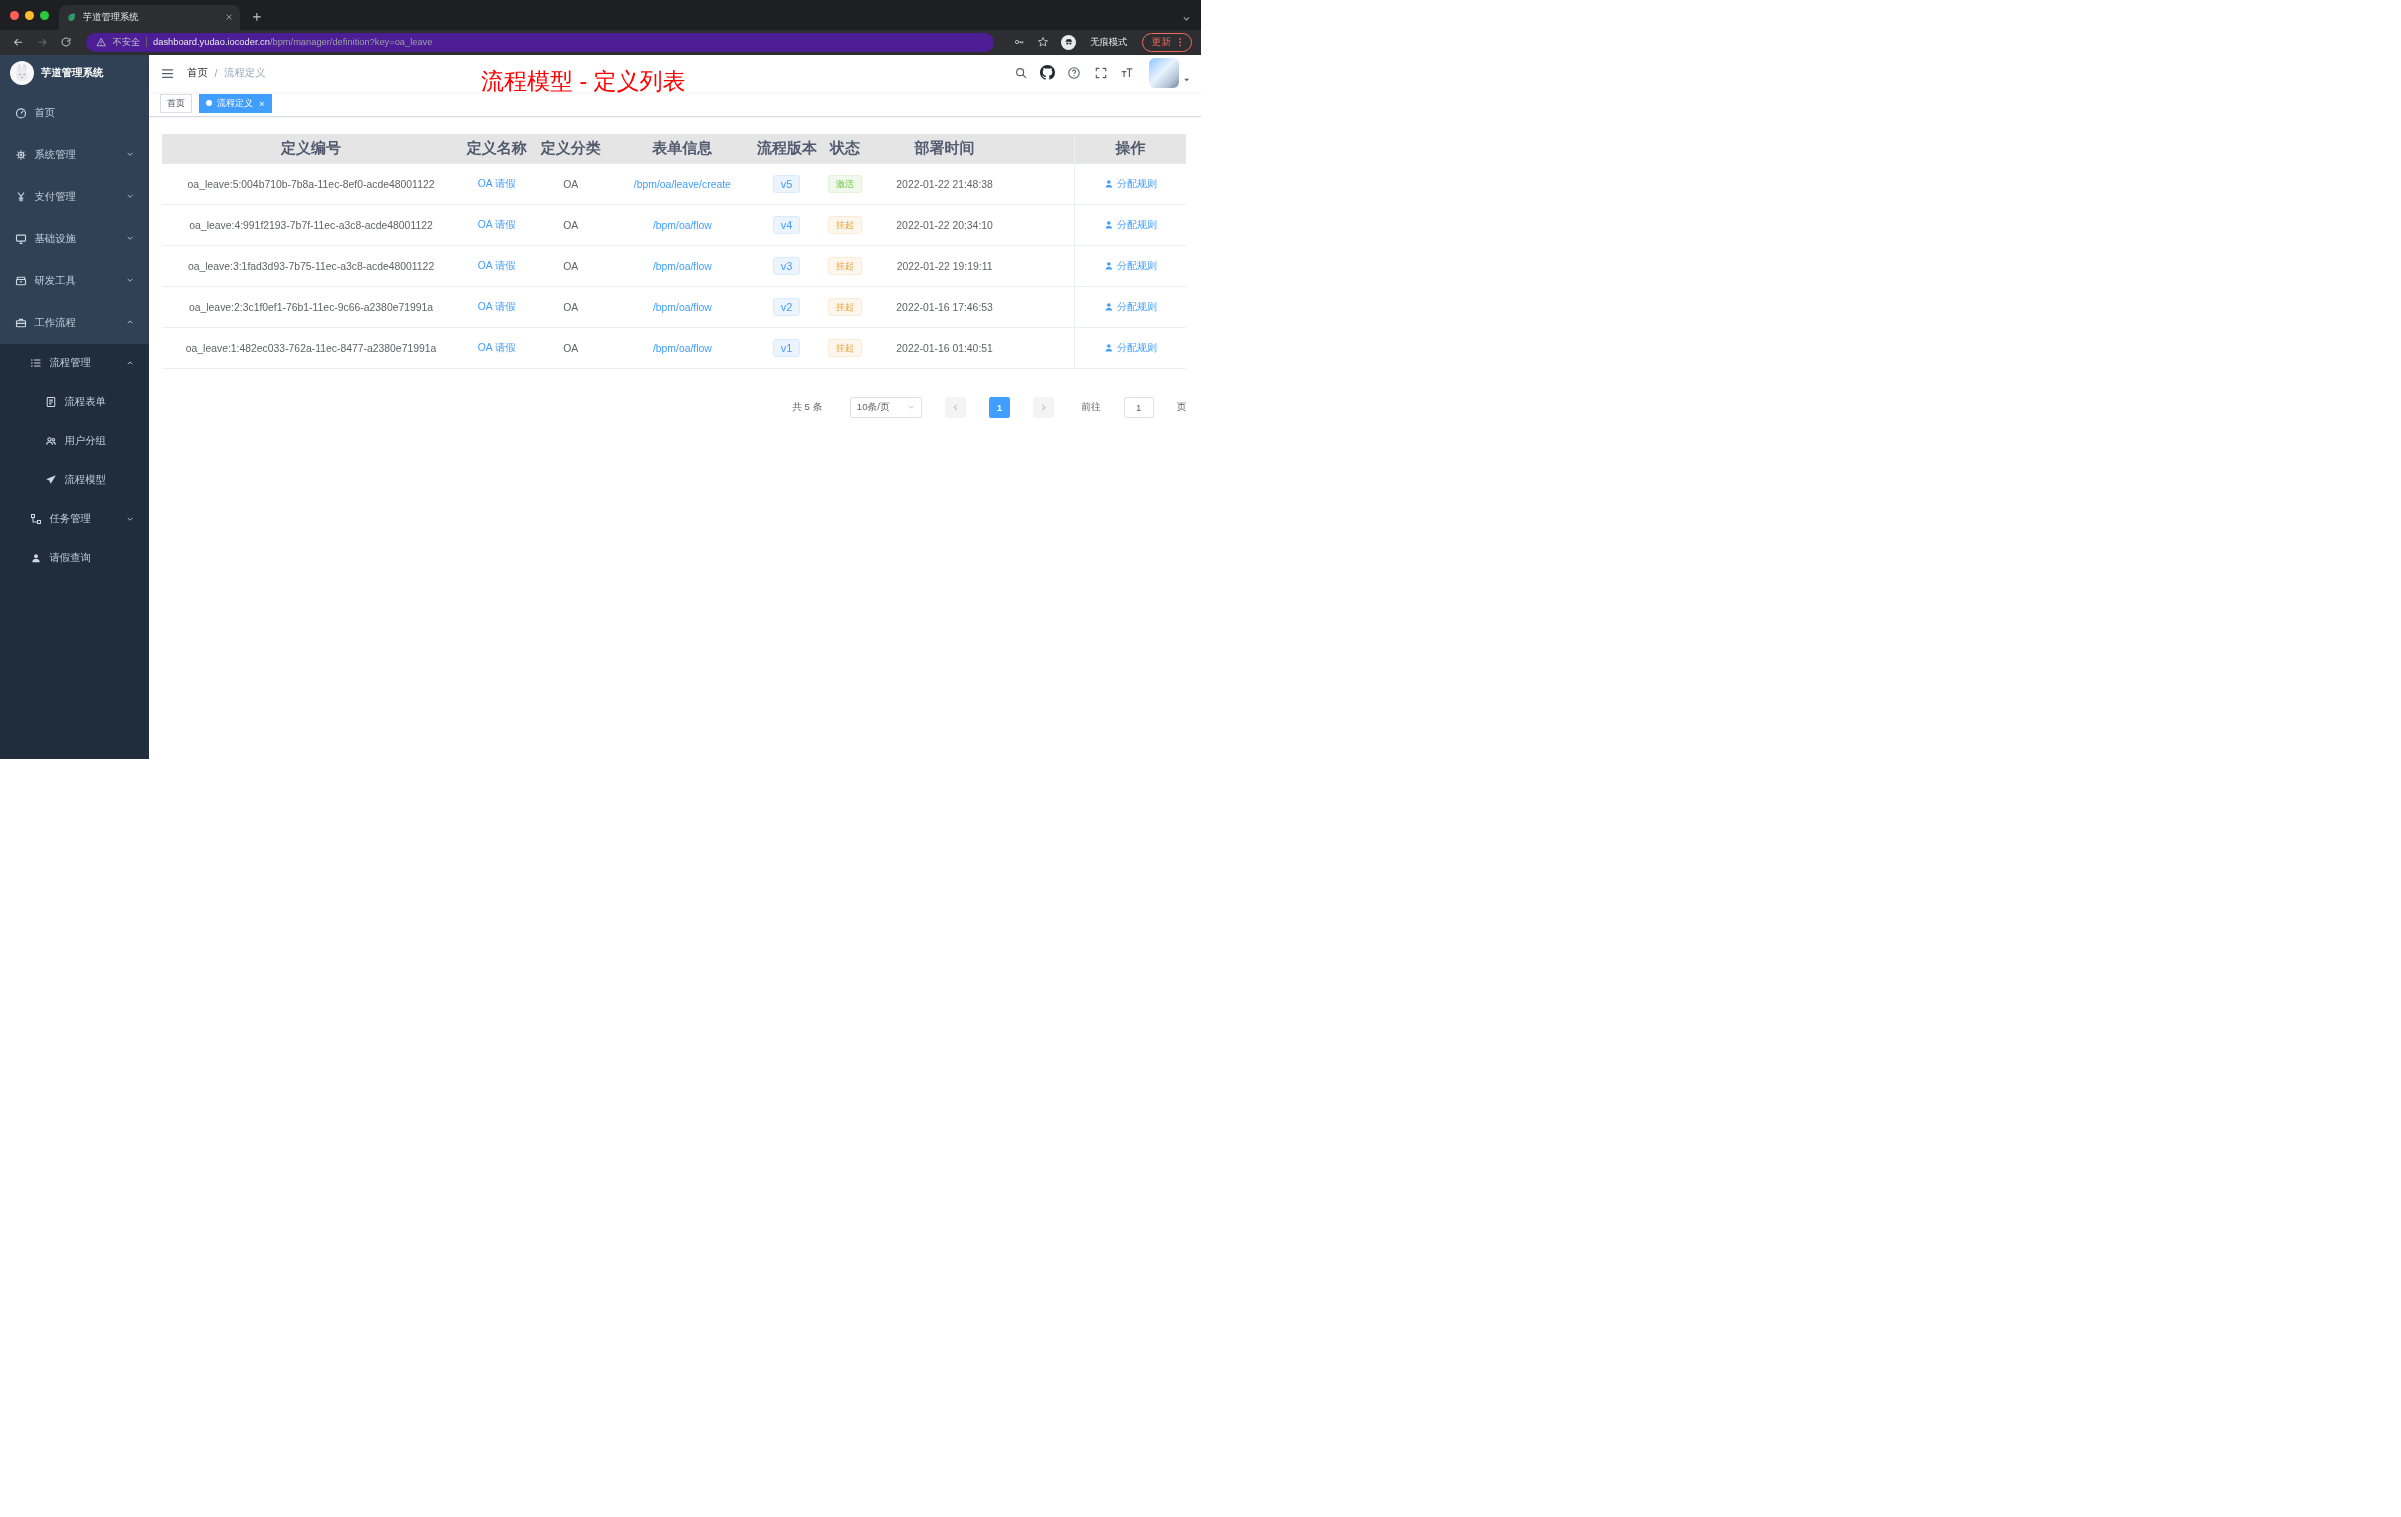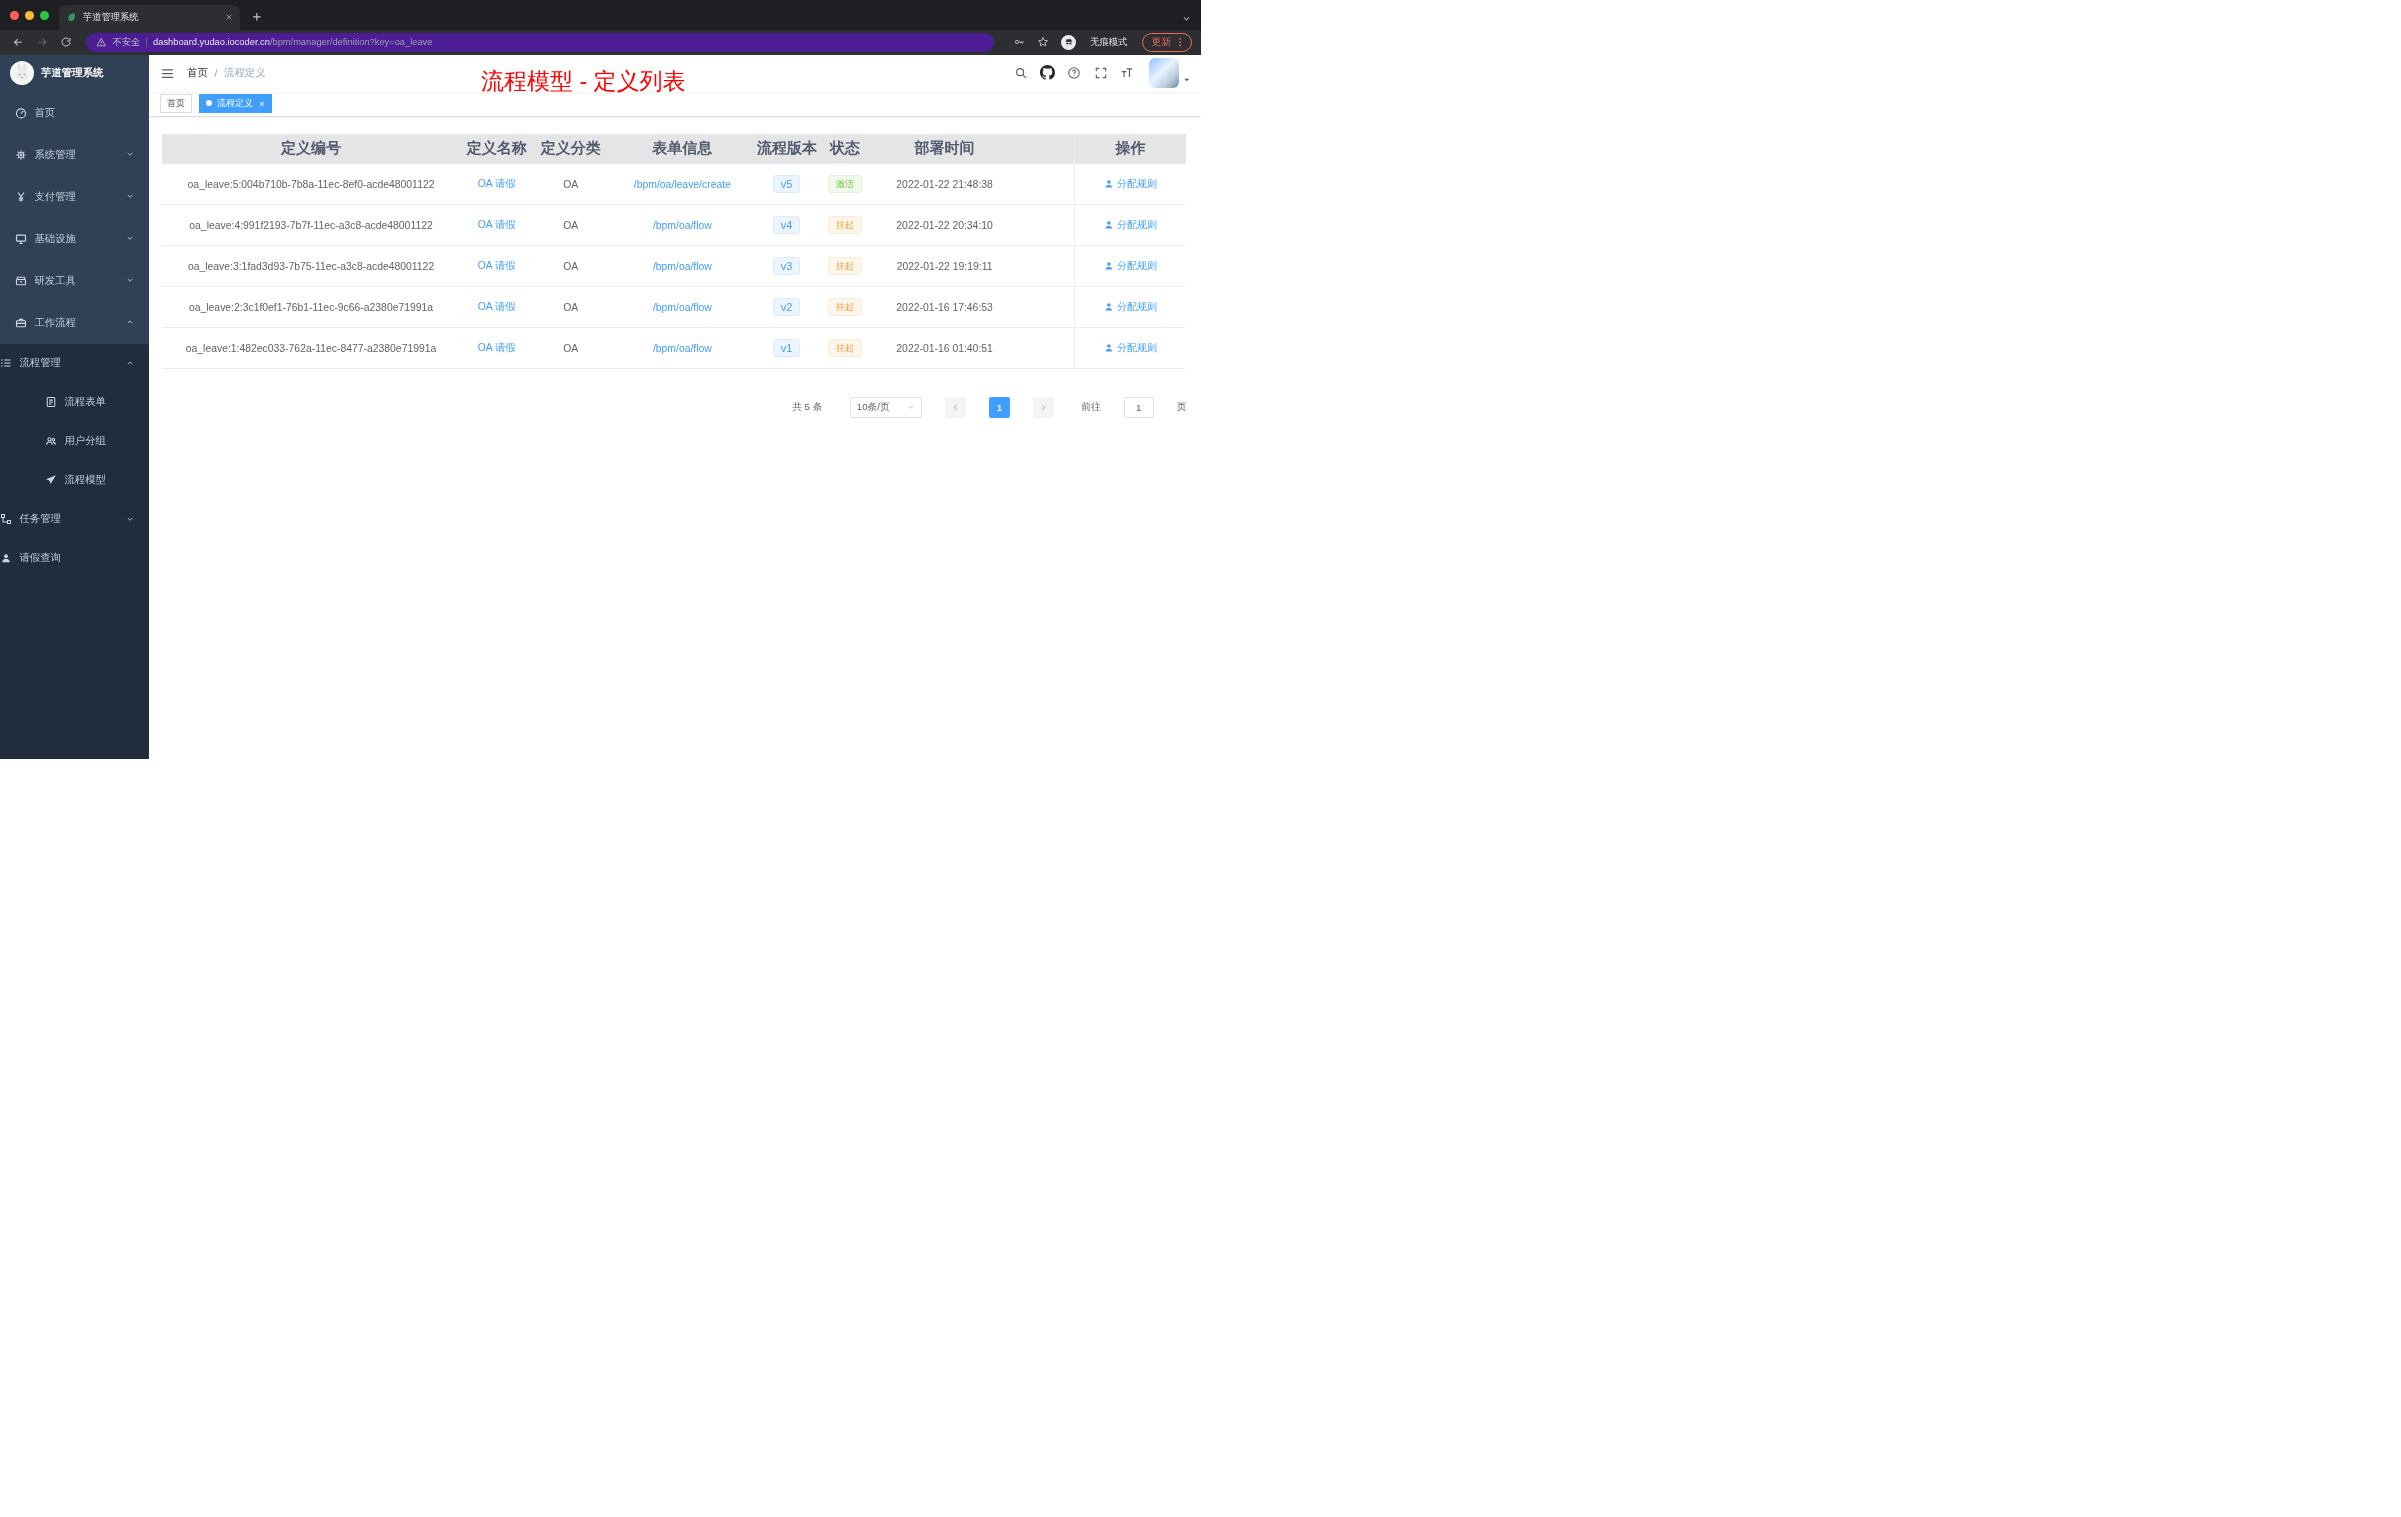--- a/index.html
+++ b/index.html
@@ -34,21 +34,21 @@
     border-radius:10.4px; height:18.6px; padding:0 6px 0 8.2px; font-size:9.7px; margin-left:6px; white-space:nowrap; cursor:pointer; }
 
   
   .app { display:flex; height:704px; }
   .sidebar { width:149px; background:#1f2d3d; color:#bfcbd9; flex:0 0 149px; overflow:hidden; }
   .sidebar-top { background:#304156; }
   .logo { height:37px; display:flex; align-items:center; padding-left:9.7px; }
   .logo-title { color:#fff; font-weight:700; font-size:10.4px; margin-left:7.4px; }
   .menu-item { display:flex; align-items:center; position:relative; font-size:10.4px; color:#bfcbd9; cursor:pointer; }
   .menu-item.d0 { height:42px; padding-left:15px; }
-  .menu-item.d1 { height:39px; }
+  .menu-item.d1 { height:39px; padding-left:30px; }
   .menu-item.d2 { height:39px; padding-left:45px; }
   .mi-icon { width:12px; height:12px; margin-right:7.4px; display:inline-flex; color:#cfd7e3; flex:0 0 12px; }
   .chev { position:absolute; right:15px; display:inline-flex; }
 
   .main { flex:1; display:flex; flex-direction:column; background:#fff; min-width:0; }
   .navbar { height:37px; display:flex; align-items:center; padding:0 11px;
     box-shadow:0 0.7px 3px rgba(0,21,41,.08); position:relative; z-index:5; background:#fff; }
   .hamburger { margin-right:12px; display:inline-flex; cursor:pointer; }
   .breadcrumb { font-size:10.4px; display:flex; align-items:center; gap:6.7px; }
   .breadcrumb .bc-home { color:#303133; font-weight:500; cursor:pointer; }

